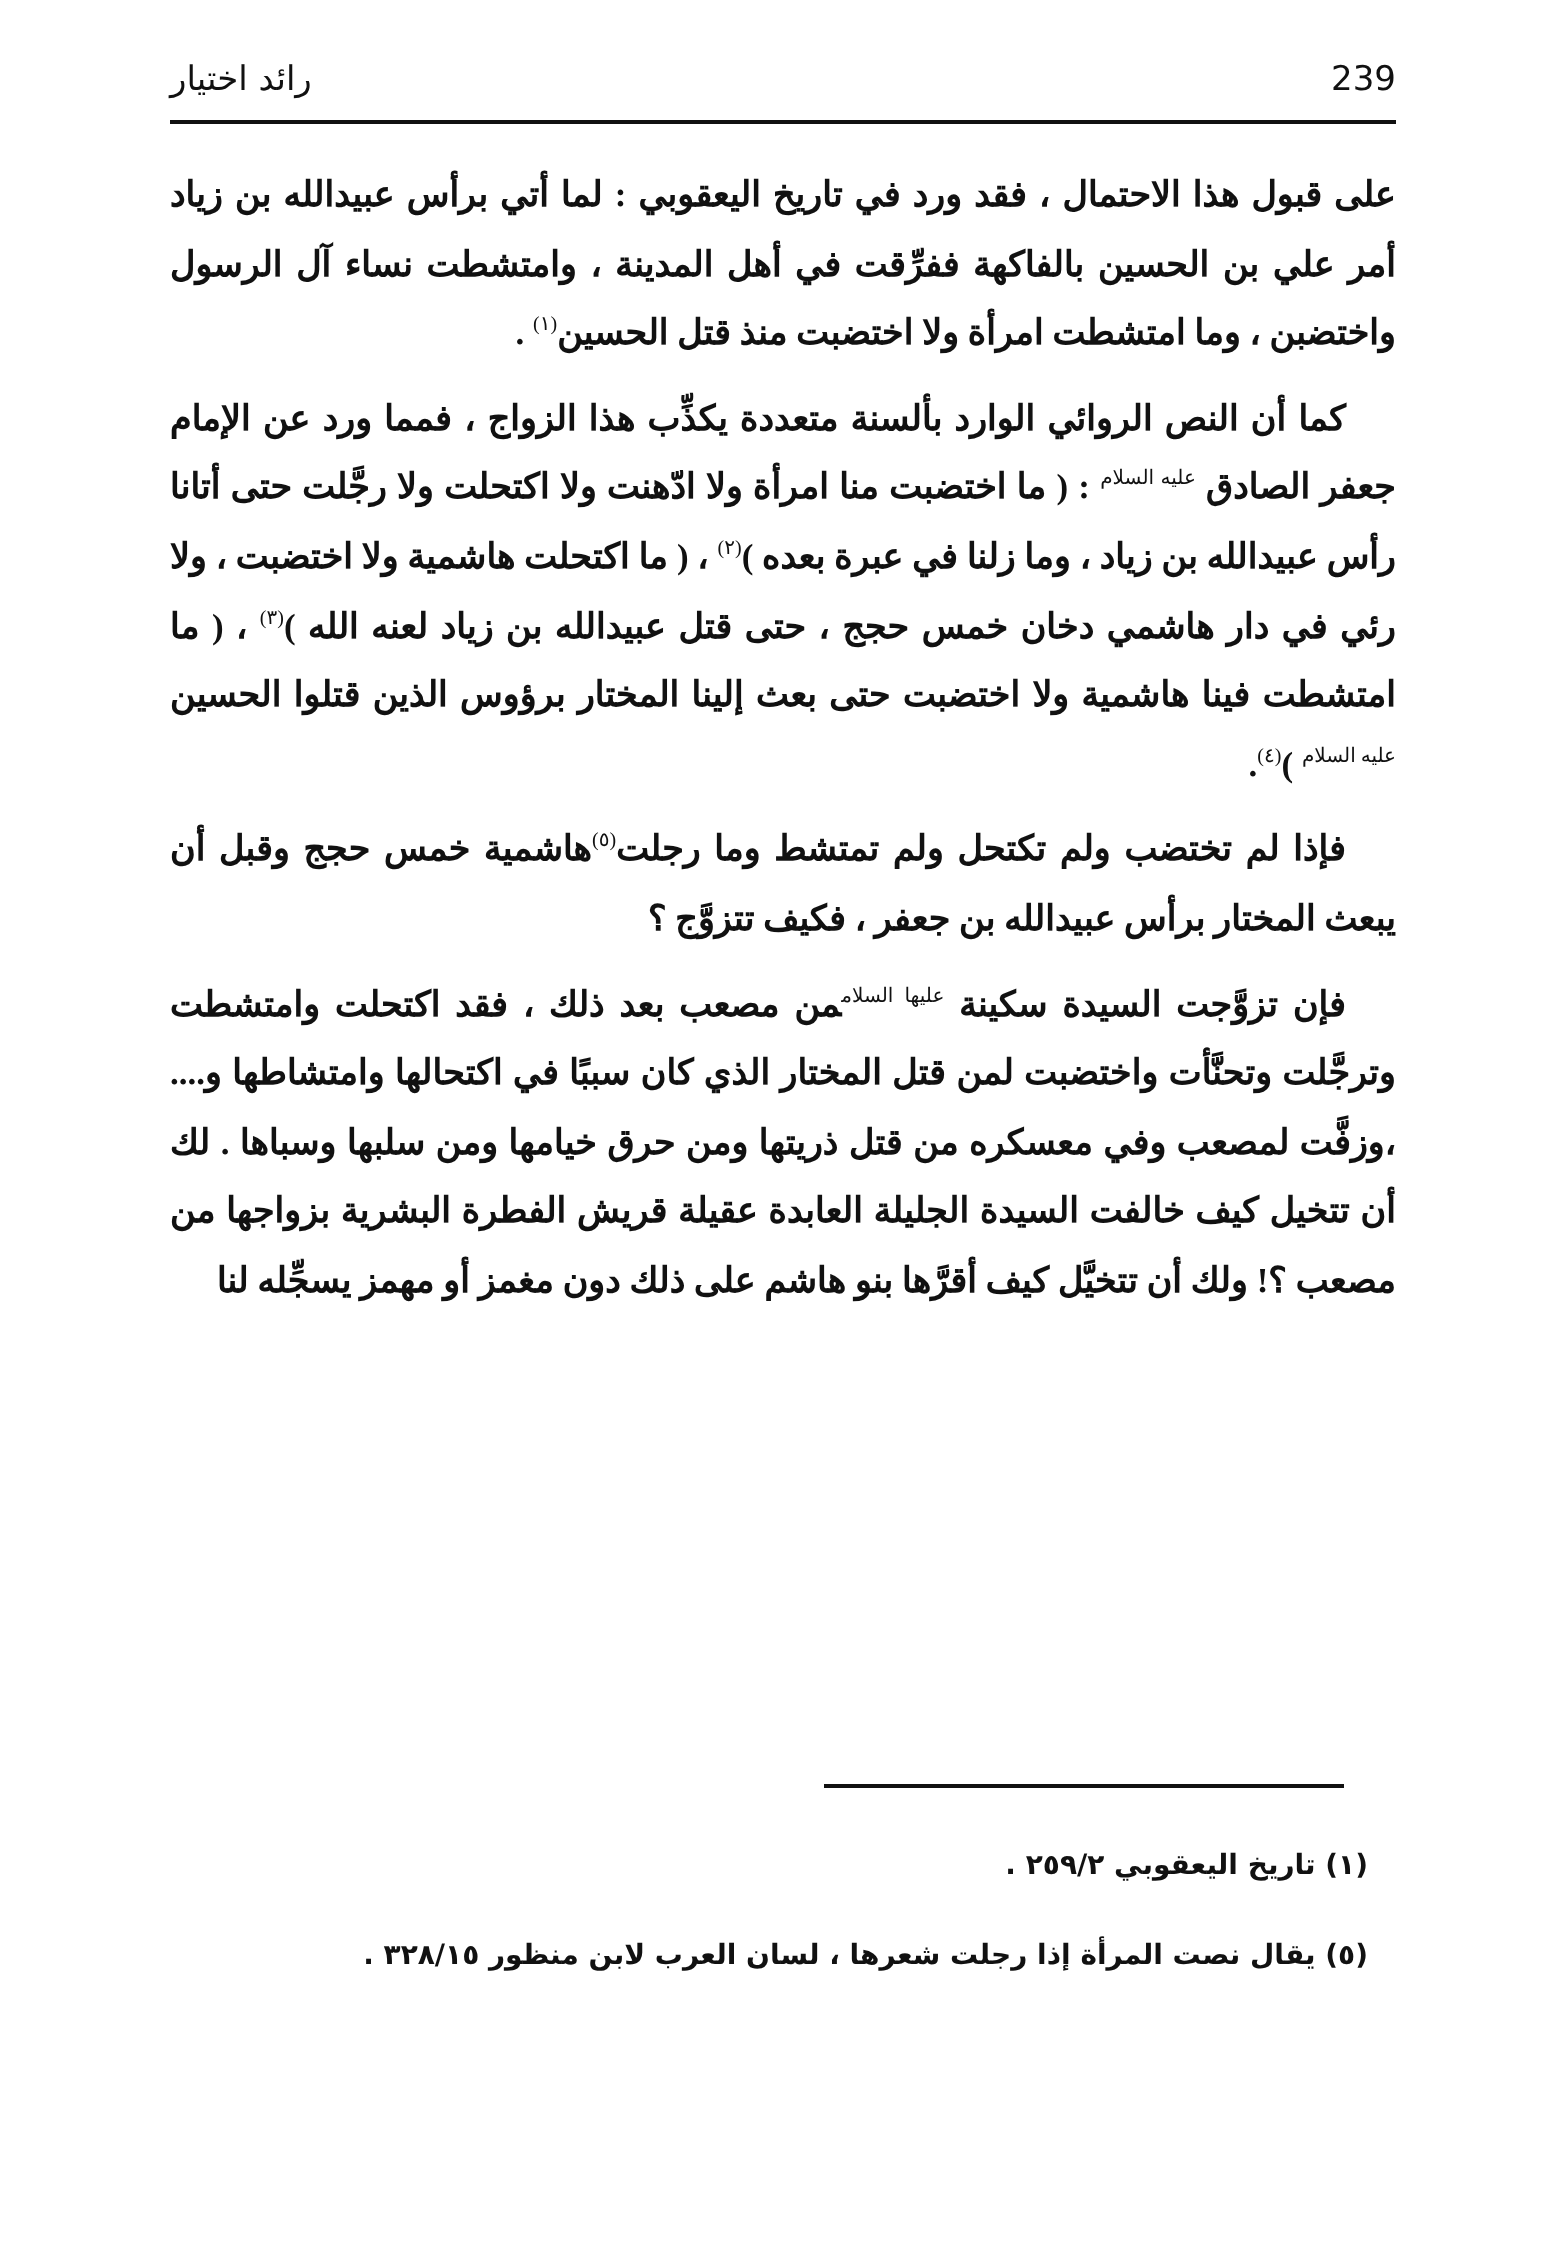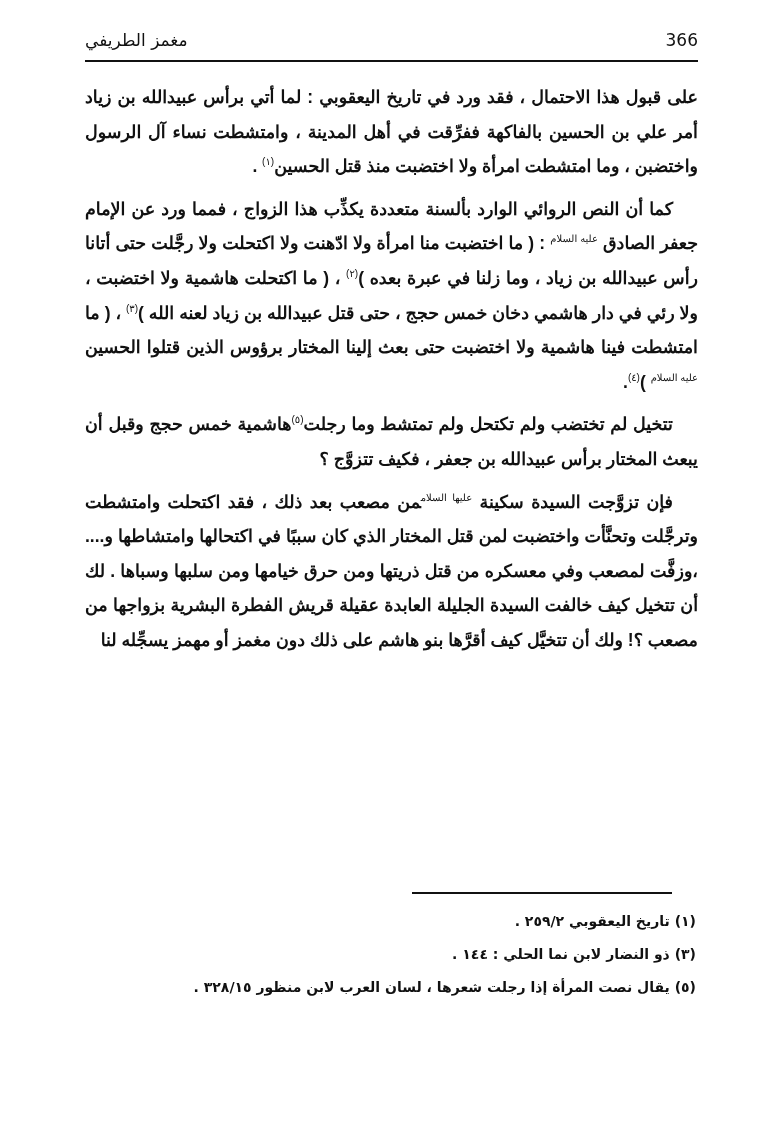--- a/index.html
+++ b/index.html
@@ -4,53 +4,52 @@
 <style>
   html, body { margin: 0; padding: 0; background: #ffffff; }
   body { width: 782px; height: 1128px; position: relative; overflow: hidden;
          font-family: "DejaVu Sans", sans-serif; color: #111; }
   .page { position: absolute; left: 0; top: 0; width: 782px; height: 1128px; }
   .header { position: absolute; left: 85px; top: 26px; width: 613px; height: 36px; direction: rtl; }
   .header .page-num { position: absolute; right: 0; top: 4px; font-family: "DejaVu Sans", sans-serif; font-size: 17px; }
   .header .running-title { position: absolute; left: 0; top: 4px; font-family: "DejaVu Sans", sans-serif; font-size: 17px; }
   .header-rule { position: absolute; left: 85px; top: 60px; width: 613px; height: 2px; background: #111; }
   .body-text { position: absolute; left: 85px; top: 80px; width: 613px; direction: rtl; text-align: justify;
-               font-family: Liberation Sans, sans-serif; font-size: 17.5px; line-height: 34.6px; font-weight: bold; }
+               font-family: Liberation Serif, serif; font-size: 17.5px; line-height: 34.6px; font-weight: bold; }
   .body-text p { margin: 0 0 8px 0; text-align-last: right; }
   .body-text p.indent { text-indent: 25px; }
   sup.fn { font-size: 10px; vertical-align: super; line-height: 0; font-weight: normal; }
   .honor { font-size: 10px; font-weight: normal; vertical-align: super; line-height: 0; }
   .fn-rule { position: absolute; left: 412px; top: 892px; width: 260px; height: 2px; background: #111; }
   .footnotes { position: absolute; left: 85px; top: 905px; width: 611px; direction: rtl;
                font-family: "DejaVu Sans", sans-serif; font-size: 14px; line-height: 33px; font-weight: bold; }
-  .footnotes .fn-item { margin: 0; white-space: nowrap; }
+  .footnotes .fn-item { margin: 12px; white-space: nowrap; }
   .footnotes .fn-item:nth-child(4), .footnotes .fn-item:nth-child(5) { line-height: 28px; }
 </style>
 </head>
 <body>
 
 <div class="page">
 
   <div class="header">
-    <span class="page-num">366</span>
-    <span class="running-title">مغمز الطريفي</span>
+    <span class="page-num">239</span>
+    <span class="running-title">رائد اختيار</span>
   </div>
   <div class="header-rule"></div>
 
   <div class="body-text">
     <p><span>على قبول هذا الاحتمال ، فقد ورد في تاريخ اليعقوبي : لما أتي برأس عبيدالله بن زياد أمر علي بن الحسين بالفاكهة ففرِّقت في أهل المدينة ، وامتشطت نساء آل الرسول واختضبن ، وما امتشطت امرأة ولا اختضبت منذ قتل الحسين</span><sup class="fn">(١)</sup><span> .</span></p>
 
     <p class="indent"><span>كما أن النص الروائي الوارد بألسنة متعددة يكذِّب هذا الزواج ، فمما ورد عن الإمام جعفر الصادق </span><span class="honor">عليه السلام</span><span> : ( ما اختضبت منا امرأة ولا ادّهنت ولا اكتحلت ولا رجَّلت حتى أتانا رأس عبيدالله بن زياد ، وما زلنا في عبرة بعده )</span><sup class="fn">(٢)</sup><span> ، ( ما اكتحلت هاشمية ولا اختضبت ، ولا رئي في دار هاشمي دخان خمس حجج ، حتى قتل عبيدالله بن زياد لعنه الله )</span><sup class="fn">(٣)</sup><span> ، ( ما امتشطت فينا هاشمية ولا اختضبت حتى بعث إلينا المختار برؤوس الذين قتلوا الحسين </span><span class="honor">عليه السلام</span><span> )</span><sup class="fn">(٤)</sup><span>.</span></p>
 
-    <p class="indent"><span>تتخيل لم تختضب ولم تكتحل ولم تمتشط وما رجلت</span><sup class="fn">(٥)</sup><span>هاشمية خمس حجج وقبل أن يبعث المختار برأس عبيدالله بن جعفر ، فكيف تتزوَّج ؟</span></p>
+    <p class="indent"><span>فإذا لم تختضب ولم تكتحل ولم تمتشط وما رجلت</span><sup class="fn">(٥)</sup><span>هاشمية خمس حجج وقبل أن يبعث المختار برأس عبيدالله بن جعفر ، فكيف تتزوَّج ؟</span></p>
 
     <p class="indent"><span>فإن تزوَّجت السيدة سكينة </span><span class="honor">عليها السلام</span><span>من مصعب بعد ذلك ، فقد اكتحلت وامتشطت وترجَّلت وتحنَّأت واختضبت لمن قتل المختار الذي كان سببًا في اكتحالها وامتشاطها و.... ،وزفَّت لمصعب وفي معسكره من قتل ذريتها ومن حرق خيامها ومن سلبها وسباها . لك أن تتخيل كيف خالفت السيدة الجليلة العابدة عقيلة قريش الفطرة البشرية بزواجها من مصعب ؟! ولك أن تتخيَّل كيف أقرَّها بنو هاشم على ذلك دون مغمز أو مهمز يسجِّله لنا</span></p>
   </div>
 
   <div class="fn-rule"></div>
 
   <div class="footnotes">
     <p class="fn-item">(١) تاريخ اليعقوبي ٢٥٩/٢ .</p>
-    <p class="fn-item">(٣) ذو النضار لابن نما الحلي : ١٤٤ .</p>
     <p class="fn-item">(٥) يقال نصت المرأة إذا رجلت شعرها ، لسان العرب لابن منظور ٣٢٨/١٥ .</p>
   </div>
 
 </div>
 
 </body></html>

